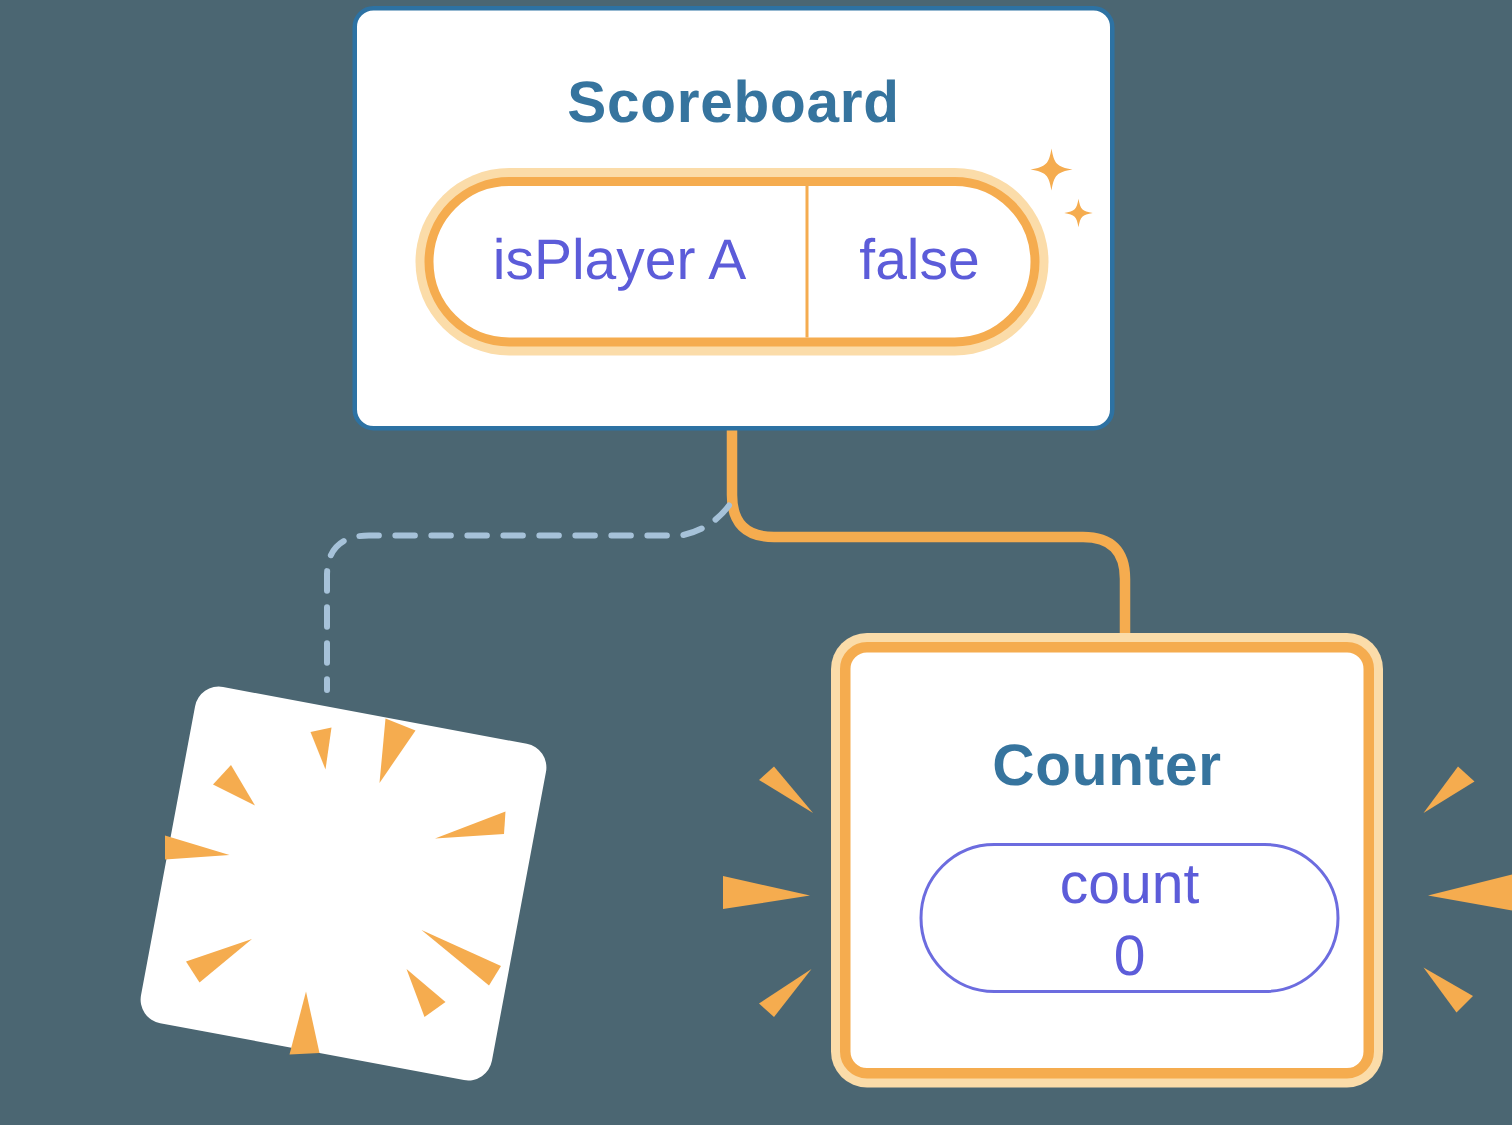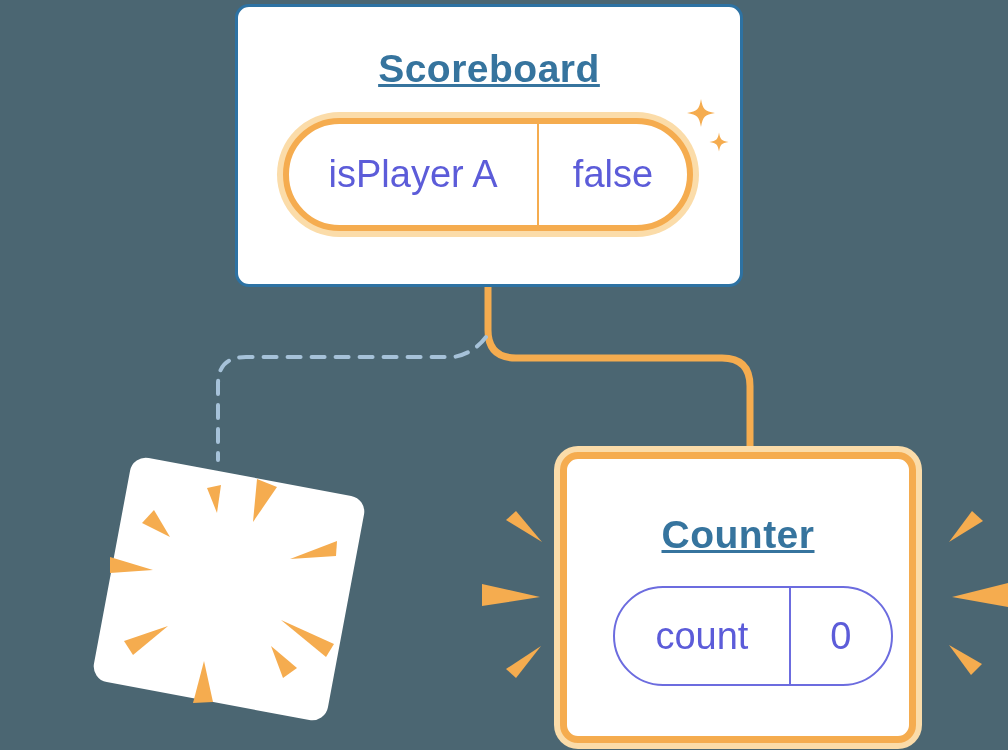--- a/index.html
+++ b/index.html
@@ -14,28 +14,28 @@
 
   
   .card{
     position:absolute;background:#fff;box-sizing:border-box;z-index:1;
   }
   .scoreboard-card{
     left:235px;top:4px;width:508px;height:283px;
     border:3px solid var(--blueBorder,#2D72A3);border-radius:14px;
   }
   .counter-card{
-    left:560px;top:452px;width:356px;height:291px;
+    left:560px;top:428px;width:356px;height:291px;
     border:7px solid var(--orange,#F5AC4F);border-radius:18px;
     box-shadow:0 0 0 6px var(--glow,#FBDCA9);
   }
   .card-title{
     position:absolute;left:0;width:100%;text-align:center;
     font-size:39px;font-weight:600;letter-spacing:.5px;
-    color:var(--teal,#36749E);line-height:1;text-decoration:underline;
+    color:var(--teal,#36749E);line-height:1;
   }
   .scoreboard-card .card-title{top:42px;}
   .counter-card .card-title{top:56px;}
 
   
   .pill{
     position:absolute;display:flex;align-items:stretch;
     background:#fff;box-sizing:border-box;
   }
   .pill .cell{display:flex;align-items:center;justify-content:center;}
@@ -44,20 +44,21 @@
     left:45px;top:111px;width:410px;height:113px;border-radius:60px;
     border:6px solid var(--orange,#F5AC4F);
     box-shadow:0 0 0 6px var(--glow,#FBDCA9);
   }
   .scoreboard-pill .sep{background:var(--orange,#F5AC4F);}
   .scoreboard-pill .key{flex:248 0 0;font-size:38px;color:var(--purple,#5C5CD9);}
   .scoreboard-pill .val{flex:148 0 0;font-size:38px;font-weight:400;color:var(--purple,#5C5CD9);}
   .counter-pill{
     left:46px;top:127px;width:280px;height:100px;border-radius:50px;
     border:2px solid var(--purpleBorder,#6C6CDF);
+    flex-direction:column;
   }
   .counter-pill .sep{background:var(--purpleBorder,#6C6CDF);}
   .counter-pill .key{flex:175 0 0;font-size:38px;color:var(--purple,#5C5CD9);}
   .counter-pill .val{flex:101 0 0;font-size:38px;color:var(--purple,#5C5CD9);}
 
   
   .stroke-orange{stroke:var(--orange,#F5AC4F);stroke-width:7;fill:none;}
   .stroke-dash{
     stroke:var(--dashed,#A6C2D9);stroke-width:4;fill:none;
     stroke-dasharray:13 11;stroke-linecap:round;

